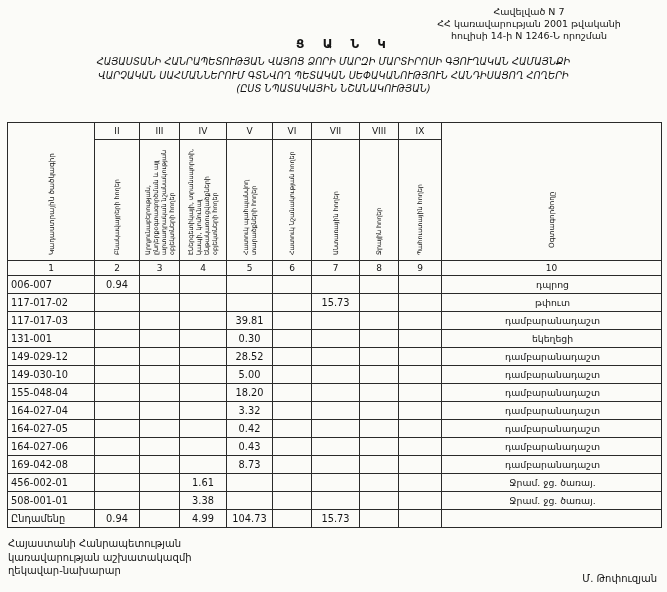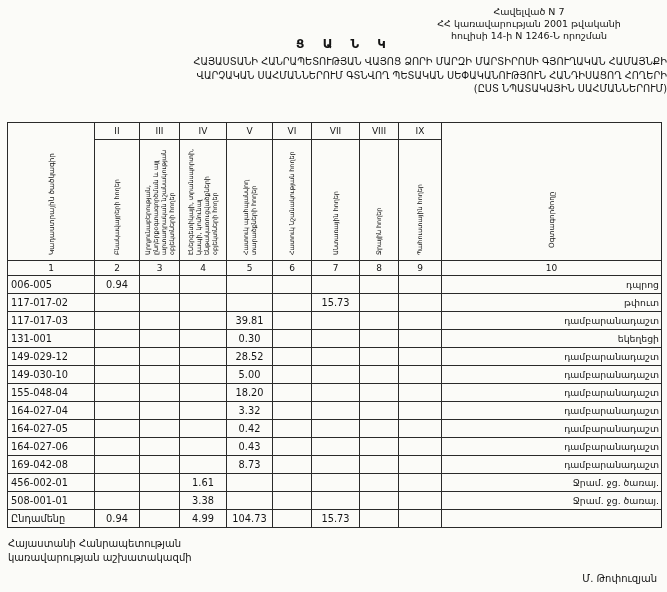--- a/index.html
+++ b/index.html
@@ -15,21 +15,21 @@
   .appendix {
     position: absolute; top: 6px; right: 4px; width: 268px;
     text-align: center; font-size: 9.5px; line-height: 1.25;
   }
   .doc-heading {
     position: absolute; top: 37px; left: 11px; width: 100%;
     text-align: center; font-size: 12px; font-weight: bold; letter-spacing: 7px;
   }
   .subtitle {
     position: absolute; top: 55px; left: 0; width: 100%;
-    text-align: right; font-size: 9.8px; line-height: 1.38;
+    text-align: center; font-size: 9.8px; line-height: 1.38; font-style: italic;
   }
 
   table.land {
     position: absolute; top: 122px; left: 7px;
     border-collapse: collapse; table-layout: fixed;
     width: 654px;
   }
   .land th, .land td {
     border: 1px solid #2a2a2a;
     padding: 0 2px;
@@ -47,21 +47,21 @@
     line-height: 1.25;
     height: 114px;
     white-space: normal;
     text-align: left;
   }
   .rot-c1 { font-size: 7.2px; height: 128px; }
   .rot-c10 { font-size: 7.2px; }
   .numbers-row th { height: 14px; font-size: 9px; text-align: center; }
   .land tbody td { height: 17px; font-size: 9.8px; text-align: center; }
   .land tbody td.c1 { text-align: left; padding-left: 3px; }
-  .land tbody td.c10 { text-align: right; padding-left: 4px; font-size: 9.3px; }
+  .land tbody td.c10 { text-align: center; padding-left: 4px; font-size: 9.3px; }
 
   .footer-left {
     position: absolute; left: 8px; top: 537px;
     font-size: 10px; line-height: 1.35;
   }
   .signer {
     position: absolute; right: 10px; top: 573px;
     font-size: 10px;
   }
 </style>
@@ -74,21 +74,21 @@
     <div>Հավելված N 7</div>
     <div>ՀՀ կառավարության 2001 թվականի</div>
     <div>հուլիսի 14-ի N 1246-Ն որոշման</div>
   </div>
 
   <div class="doc-heading">Ց Ա Ն Կ</div>
 
   <div class="subtitle">
     <div>ՀԱՅԱՍՏԱՆԻ ՀԱՆՐԱՊԵՏՈՒԹՅԱՆ ՎԱՅՈՑ ՁՈՐԻ ՄԱՐԶԻ ՄԱՐՏԻՐՈՍԻ ԳՅՈՒՂԱԿԱՆ ՀԱՄԱՅՆՔԻ</div>
     <div>ՎԱՐՉԱԿԱՆ ՍԱՀՄԱՆՆԵՐՈՒՄ ԳՏՆՎՈՂ ՊԵՏԱԿԱՆ ՍԵՓԱԿԱՆՈՒԹՅՈՒՆ ՀԱՆԴԻՍԱՑՈՂ ՀՈՂԵՐԻ</div>
-    <div>(ԸՍՏ ՆՊԱՏԱԿԱՅԻՆ ՍԱՀՄԱՆՆԵՐՈՒՄ)</div>
+    <div>(ԸՍՏ ՆՊԱՏԱԿԱՅԻՆ ՆՇԱՆԱԿՈՒԹՅԱՆ)</div>
   </div>
 
   <table class="land">
     <colgroup>
       <col style="width:87px">
         <col style="width:45px">
         <col style="width:40px">
       <col style="width:47px">
         <col style="width:46px">
         <col style="width:39px">
@@ -132,21 +132,21 @@
         <th>5</th>
         <th>6</th>
         <th>7</th>
         <th>8</th>
         <th>9</th>
         <th>10</th>
       </tr>
     </thead>
     <tbody>
         <tr>
-          <td class="c1">006-005</td>
+          <td class="c1">006-007</td>
           <td class="c2">0.94</td>
           <td class="c3"></td>
           <td class="c4"></td>
           <td class="c5"></td>
           <td class="c6"></td>
           <td class="c7"></td>
           <td class="c8"></td>
           <td class="c9"></td>
           <td class="c10">դպրոց</td>
         </tr>
@@ -305,17 +305,18 @@
           <td class="c8"></td>
           <td class="c9"></td>
           <td class="c10"></td>
         </tr>
       </tbody>
   </table>
 
   <div class="footer-left">
     <div>Հայաստանի Հանրապետության</div>
     <div>կառավարության աշխատակազմի</div>
+    <div>ղեկավար-նախարար</div>
   </div>
 
   <div class="signer">Մ. Թոփուզյան</div>
 
 </div>
 
 </body></html>

